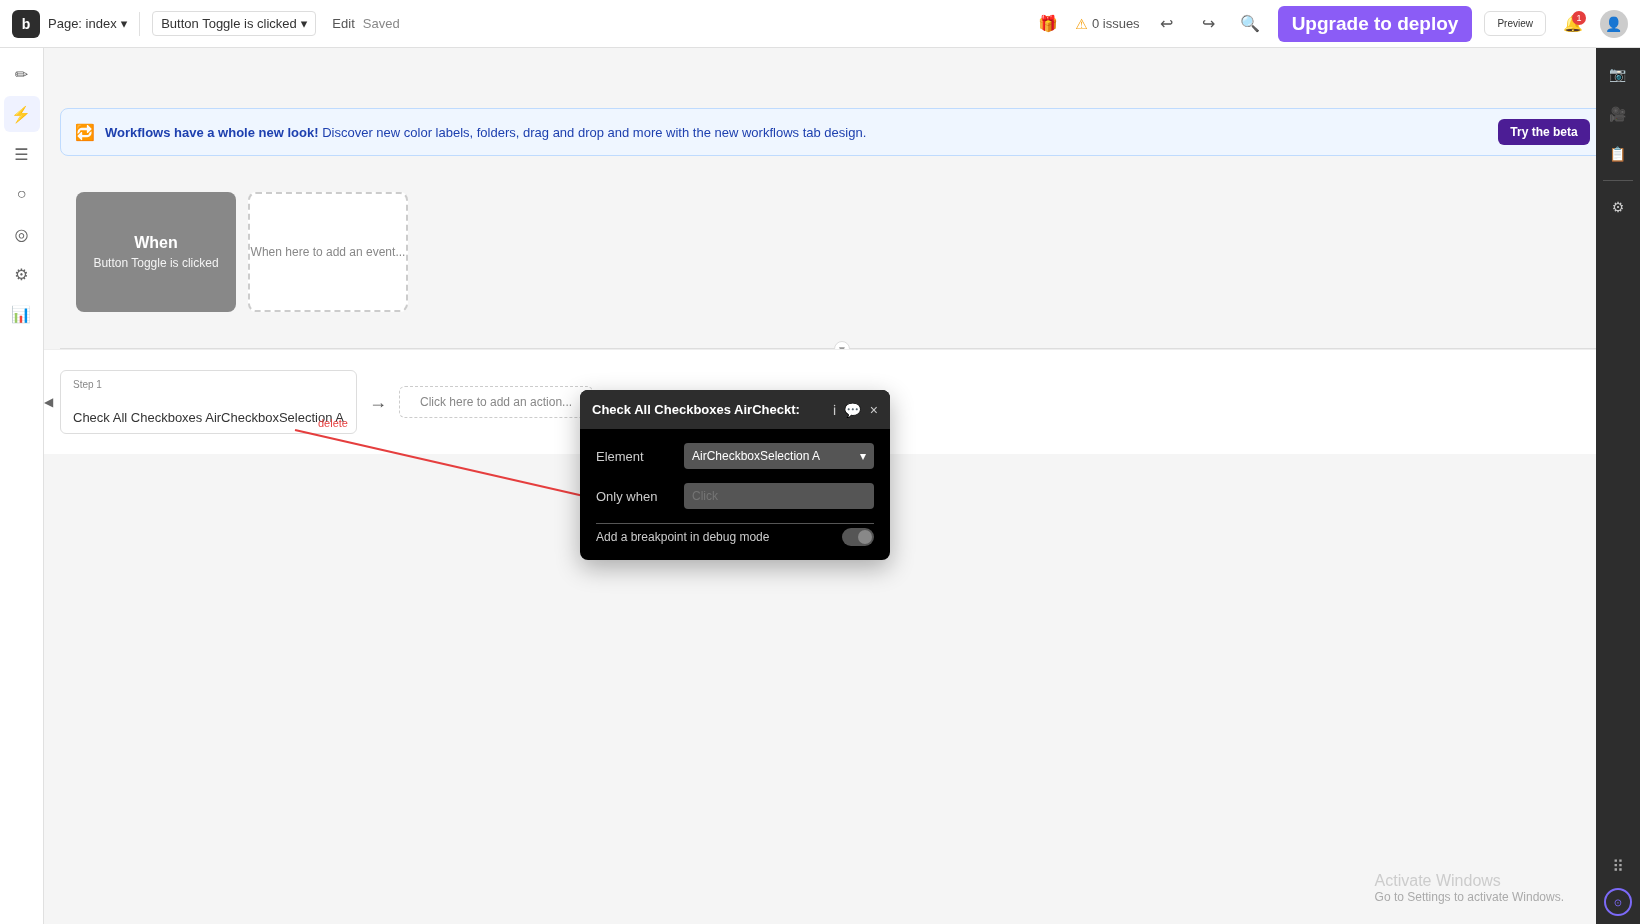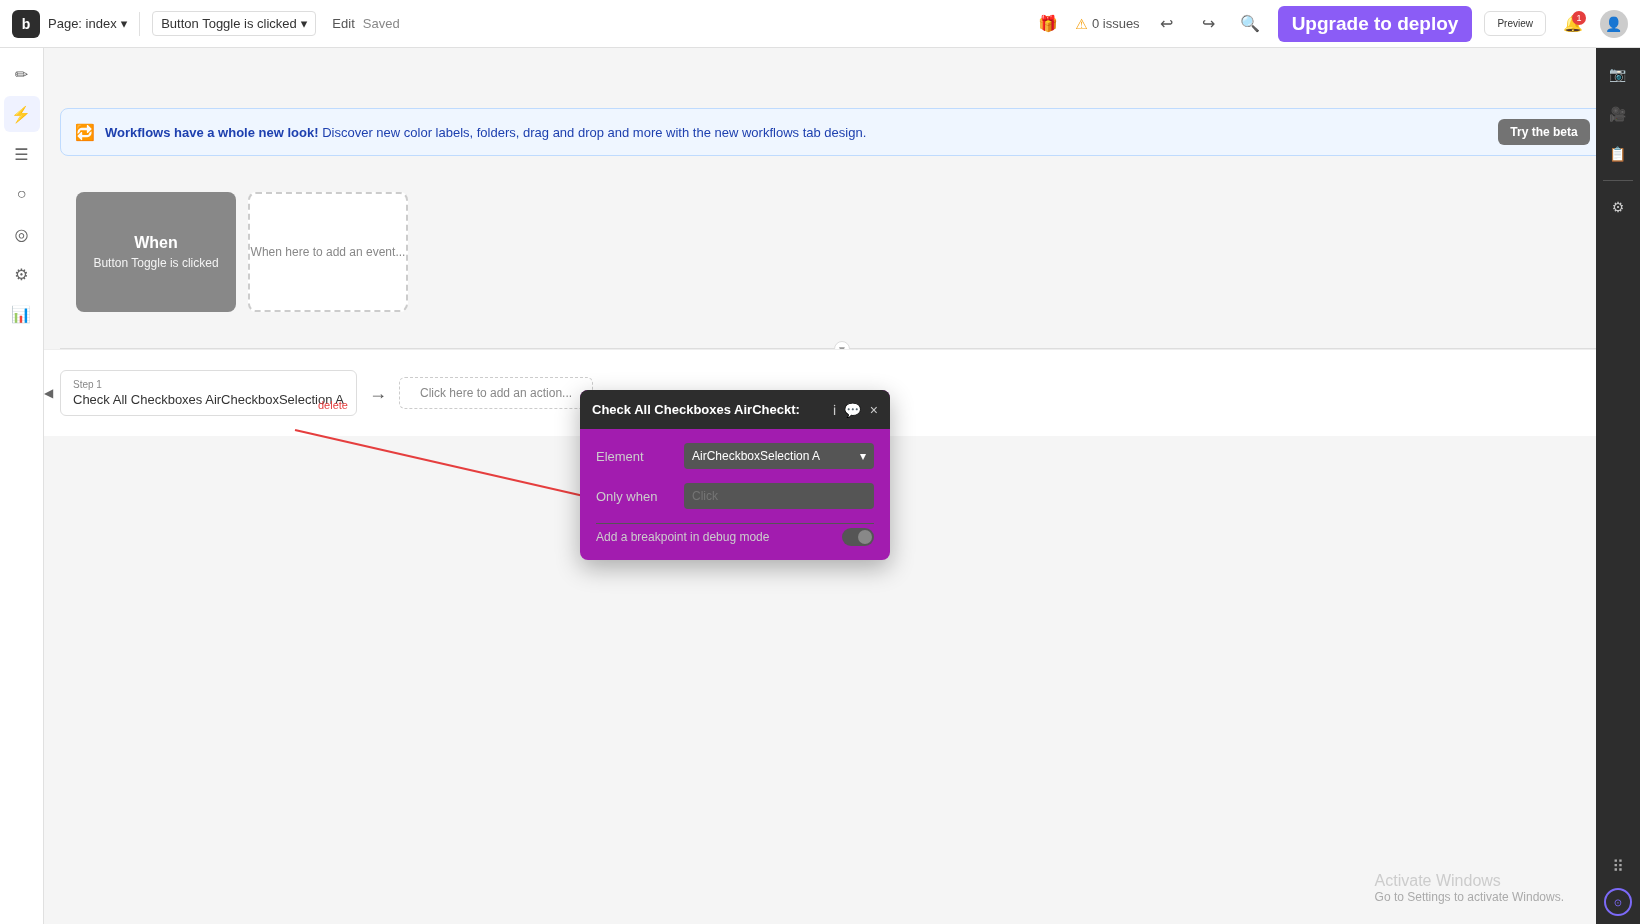--- a/index.html
+++ b/index.html
@@ -40,21 +40,21 @@
     .main { margin-left: 44px; margin-top: 48px; height: calc(100vh - 48px); overflow: hidden; position: relative; }
 
     
     .banner {
       background: #eff6ff; border: 1px solid #bfdbfe; border-radius: 8px; margin: 12px 16px 0 16px;
       padding: 10px 14px; display: flex; align-items: center; gap: 10px; font-size: 13px;
     }
     .banner-icon { font-size: 16px; }
     .banner-text { flex: 1; color: #1e40af; }
     .banner-text strong { font-weight: 700; }
-    .try-beta-btn { background: #737373; color: #fff; border: none; border-radius: 6px; padding: 6px 12px; font-size: 12px; font-weight: 600; cursor: pointer; white-space: nowrap; }
+    .try-beta-btn { background: #4c1d95; color: #fff; border: none; border-radius: 6px; padding: 6px 12px; font-size: 12px; font-weight: 600; cursor: pointer; white-space: nowrap; }
     .banner-close { background: none; border: none; cursor: pointer; color: #555; font-size: 16px; }
 
     
     .canvas { background: #f5f5f5; padding: 20px 16px; }
 
     
     .trigger-section { display: flex; gap: 12px; align-items: flex-start; margin-bottom: 0; padding: 16px; }
     .when-block {
       width: 160px; height: 120px; background: #888; border-radius: 8px; display: flex; flex-direction: column;
       align-items: center; justify-content: center; color: #fff; cursor: pointer; flex-shrink: 0;
@@ -76,33 +76,33 @@
     }
 
     
     .step-section { background: #fff; margin: 0; padding: 20px 16px; border-top: 1px solid #eee; position: relative; }
     .step-close { position: absolute; right: 16px; top: 10px; background: none; border: none; cursor: pointer; color: #999; font-size: 18px; }
     .step-row { display: flex; align-items: center; gap: 12px; }
     .step-block {
       border: 1px solid #ddd; border-radius: 6px; padding: 8px 12px; background: #fff;
       min-width: 220px; cursor: pointer; position: relative;
     }
-    .step-num { font-size: 10px; color: #888; margin-bottom: 2px; }
+    .step-num { font-size: 10px; color: #888; margin-bottom: 20px; }
     .step-name { font-size: 13px; color: #333; font-weight: 500; }
     .step-delete { font-size: 11px; color: #e53e3e; position: absolute; right: 8px; bottom: 4px; cursor: pointer; margin-left: 16px; }
     .step-arrow { color: #555; font-size: 18px; }
     .add-action-block {
       border: 1px dashed #ccc; border-radius: 6px; padding: 8px 20px; background: #fff;
       color: #888; font-size: 12px; cursor: pointer;
     }
 
     
     .popup {
       position: fixed; top: 390px; left: 580px; width: 310px;
-      background: #a21caf; border-radius: 8px; overflow: hidden; z-index: 200;
+      background: #000000; border-radius: 8px; overflow: hidden; z-index: 200;
       box-shadow: 0 8px 24px rgba(0,0,0,0.3);
     }
     .popup-header {
       background: #2d2d2d; padding: 10px 12px; display: flex; align-items: center;
       gap: 8px;
     }
     .popup-title { color: #fff; font-size: 13px; font-weight: 600; flex: 1; }
     .popup-icon-btn { background: none; border: none; cursor: pointer; color: #ccc; font-size: 14px; }
     .popup-body { padding: 14px 16px; }
     .popup-row { display: flex; align-items: center; margin-bottom: 14px; gap: 8px; }

